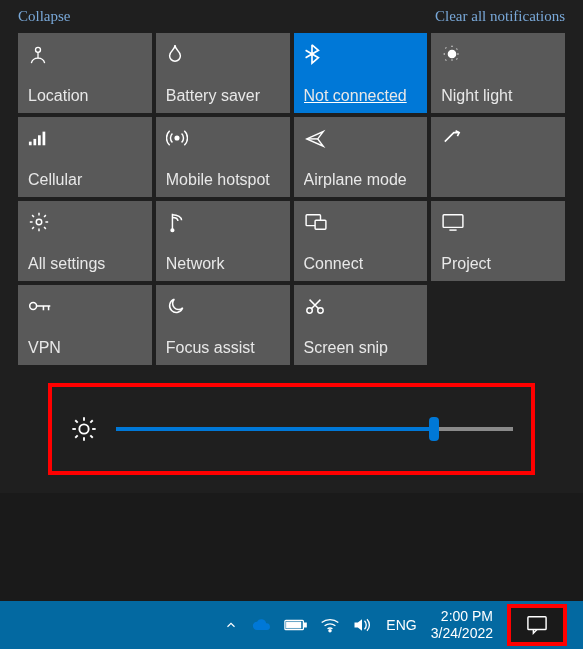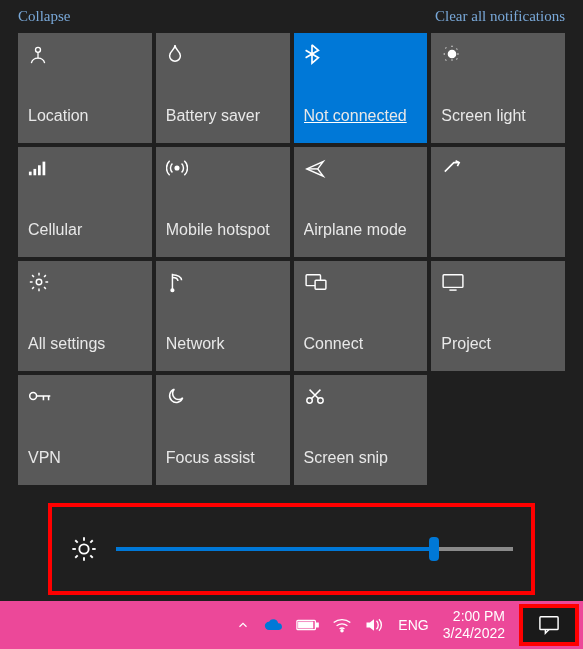--- a/index.html
+++ b/index.html
@@ -2,40 +2,40 @@
 <html><head>
   <meta charset="utf-8">
   <style>
     * { margin: 0; padding: 0; box-sizing: border-box; font-family: 'Segoe UI', sans-serif; }
     body { width: 583px; height: 649px; background: #1a1a1a; overflow: hidden; position: relative; }
     .panel { background: #1f1f1f; padding: 8px 18px 18px 18px; }
     .header { display: flex; justify-content: space-between; align-items: center; padding: 0 0 8px 0; }
     .header a { color: #79a8d8; font-size: 15px; text-decoration: none; cursor: pointer; font-family: Liberation Serif, serif; }
     .tiles { display: grid; grid-template-columns: repeat(4, 1fr); gap: 4px; }
     .tile {
-      background: #595959; height: 110px; padding: 10px 8px 18px 10px;
+      background: #595959; height: 80px; padding: 10px 8px 8px 10px;
       display: flex; flex-direction: column; justify-content: space-between;
       cursor: pointer; color: #fff;
     }
     .tile.active { background: #0078d7; text-decoration: underline; }
     .tile .ticon { height: 22px; display: flex; align-items: center; }
     .tile .tlabel { font-size: 16px; color: #e8e8e8; white-space: nowrap; overflow: hidden; }
     .brightness {
       margin: 18px 30px 0 30px; border: 4px solid #ff0000;
       padding: 28px 18px; display: flex; align-items: center; gap: 18px;
     }
     .sun { color: #fff; }
     .slider { position: relative; flex: 1; height: 24px; }
     .track-bg { position: absolute; top: 10px; left: 0; right: 0; height: 4px; background: #8a8a8a; }
     .track-fill { position: absolute; top: 10px; left: 0; height: 4px; background: #0078d7; }
     .thumb { position: absolute; top: 0; width: 10px; height: 24px; background: #0078d7; border-radius: 4px; transform: translateX(-5px); }
     .taskbar {
       position: absolute; bottom: 0; left: 0; right: 0; height: 48px;
-      background: #ec4899; display: flex; align-items: center; justify-content: flex-end;
-      padding: 0 4px; color: #fff; gap: 14px; font-size: 13px;
+      background: #0369a1; display: flex; align-items: center; justify-content: flex-end;
+      padding: 0 16px; color: #fff; gap: 14px; font-size: 13px;
     }
     .chev { color: #fff; }
     .tray-icons { display: flex; gap: 12px; align-items: center; }
     .lang { font-size: 14px; }
     .clock { text-align: right; line-height: 1.25; font-size: 14px; }
     .action-btn {
       width: 60px; height: 42px; border: 4px solid #ff0000;
       display: flex; align-items: center; justify-content: center; background: #1a1a1a;
     }
     svg { display: block; }
@@ -82,21 +82,21 @@
             <line x1="12" y1="3" x2="12" y2="6" stroke-dasharray="1 2"></line>
             <line x1="12" y1="18" x2="12" y2="21" stroke-dasharray="1 2"></line>
             <line x1="3" y1="12" x2="6" y2="12" stroke-dasharray="1 2"></line>
             <line x1="18" y1="12" x2="21" y2="12" stroke-dasharray="1 2"></line>
             <line x1="5" y1="5" x2="7" y2="7" stroke-dasharray="1 2"></line>
             <line x1="17" y1="17" x2="19" y2="19" stroke-dasharray="1 2"></line>
             <line x1="5" y1="19" x2="7" y2="17" stroke-dasharray="1 2"></line>
             <line x1="17" y1="7" x2="19" y2="5" stroke-dasharray="1 2"></line>
           </svg>
         </span>
-        <span class="tlabel">Screen light</span>
+        <span class="tlabel">Night light</span>
       </div>
       <div class="tile">
         <span class="ticon">
           <svg width="20" height="18" viewBox="0 0 22 18" fill="#fff">
             <rect x="1" y="13" width="3" height="4"></rect>
             <rect x="6" y="10" width="3" height="7"></rect>
             <rect x="11" y="6" width="3" height="11"></rect>
             <rect x="16" y="2" width="3" height="15"></rect>
           </svg>
         </span>

